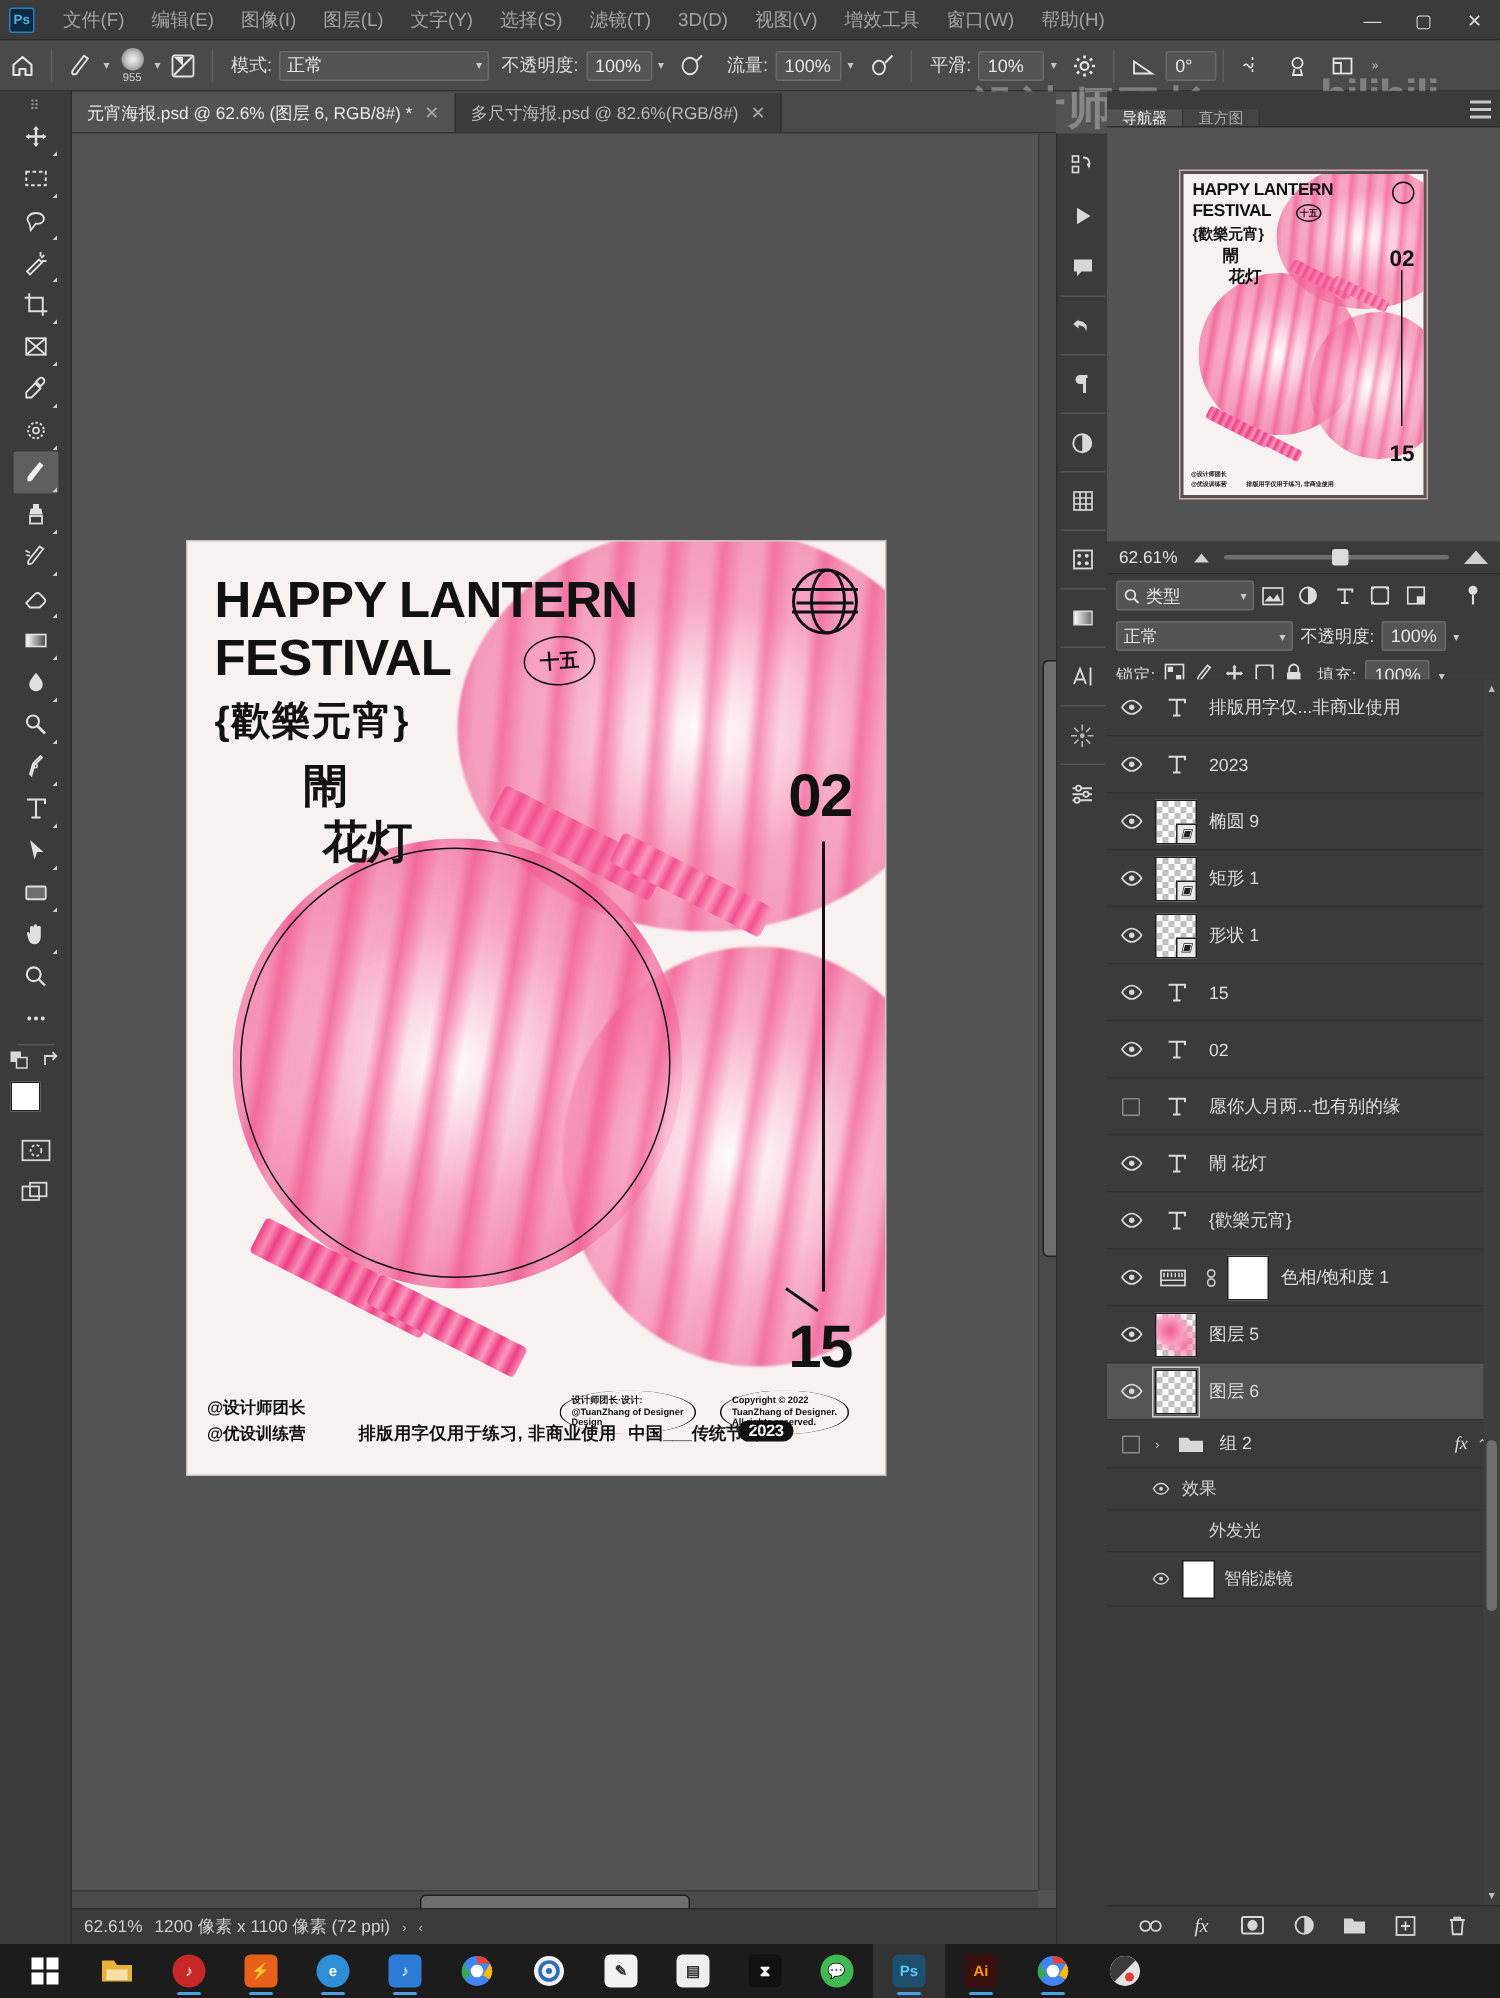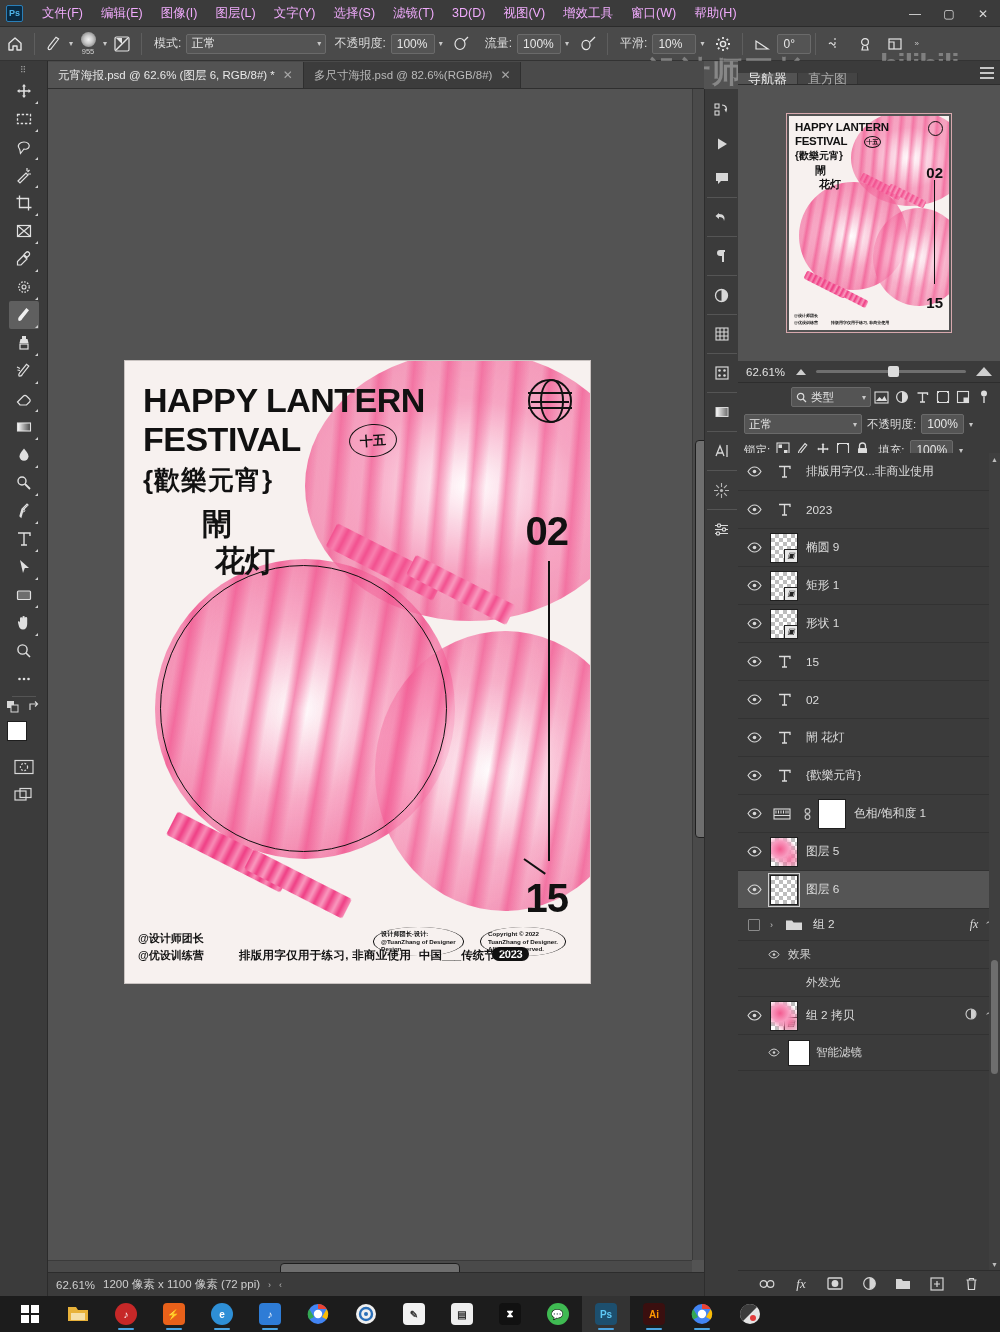--- a/index.html
+++ b/index.html
@@ -16,21 +16,21 @@
   .menubar{
     position:absolute; left:0; top:0; width:1000px; height:27px;
     background:#3b3b3b; display:flex; align-items:center;
     border-bottom:1px solid #2b2b2b;
   }
   .ps-logo{
     width:17px;height:17px;margin-left:6px;margin-right:10px;border-radius:2px;
     background:#0a2a42;border:1px solid #2a7fb8;color:#4fb4e8;
     font-size:9px;font-weight:bold;display:flex;align-items:center;justify-content:center;
   }
-  .menu-item{ padding:4px 9px; font-size:12.5px; color:#f0abfc; white-space:nowrap; }
+  .menu-item{ padding:4px 9px; font-size:12.5px; color:#a3a3a3; white-space:nowrap; }
   .wincontrols{ position:absolute; right:0; top:0; height:27px; display:flex; }
   .wc{ width:34px;height:27px;display:flex;align-items:center;justify-content:center;color:#d9d9d9;font-size:12px;}
 
   
   .optbar{
     position:absolute; left:0; top:27px; width:1000px; height:34px;
     background:#4a4a4a; border-bottom:1px solid #333;
     display:flex; align-items:center; gap:0px;
   }
   .opt-ico{ width:30px;height:28px;display:flex;align-items:center;justify-content:center;color:#e2e2e2;}
@@ -167,21 +167,21 @@
     border-left:1px solid #2d2d2d;display:flex;flex-direction:column;align-items:center;padding-top:4px;
   }
   .dock-btn{width:30px;height:34px;display:flex;align-items:center;justify-content:center;color:#d9d9d9;}
   .dock-div{width:30px;height:1px;background:#555;margin:2px 0;}
 
   
   .rightcol{position:absolute;right:0;top:61px;width:262px;bottom:36px;background:#3b3b3b;}
   .panel-tabs{
     height:24px;background:#3b3b3b;display:flex;align-items:stretch;position:relative;border-bottom:1px solid #2d2d2d;
   }
-  .ptab{padding:0 10px;display:flex;align-items:center;font-size:13px;color:#a9a9a9;background:#444;border-right:1px solid #343434;margin-top:12px;}
+  .ptab{padding:0 10px;display:flex;align-items:center;font-size:10px;color:#a9a9a9;background:#444;border-right:1px solid #343434;margin-top:12px;}
   .ptab.active{background:#535353;color:#ececec;}
   .panel-menu{position:absolute;right:6px;top:6px;width:14px;height:12px;display:flex;flex-direction:column;justify-content:space-between;}
   .panel-menu i{display:block;height:1.6px;background:#c6c6c6;}
 
   .navigator{ height:276px;background:#535353;position:relative;display:flex;align-items:center;justify-content:center;}
   .nav-thumb{
     width:160px;height:214px;background:#f7f1ef;position:relative;overflow:hidden;outline:1px solid #d7a8ad;
     outline-offset:2px;
   }
   .navzoom{
@@ -190,21 +190,21 @@
   .navzoom .z{font-size:11.5px;color:#e2e2e2;min-width:44px;}
   .slider{flex:1;height:3px;background:#6f6f6f;border-radius:2px;position:relative;margin:0 4px;}
   .slider .knob{position:absolute;left:48%;top:-4px;width:11px;height:11px;background:#dcdcdc;border-radius:2px;}
   .mt-small{width:0;height:0;border-left:5px solid transparent;border-right:5px solid transparent;border-bottom:6px solid #cfcfcf;}
   .mt-big{width:0;height:0;border-left:8px solid transparent;border-right:8px solid transparent;border-bottom:9px solid #cfcfcf;}
 
   .layers-tabs{height:24px;background:#3b3b3b;display:flex;position:relative;border-bottom:1px solid #2d2d2d;}
   .filters{height:28px;background:#3b3b3b;display:flex;align-items:center;gap:0;padding:0 6px;}
   .filt-combo{
     height:20px;width:92px;background:#545454;border:1px solid #6a6a6a;border-radius:2px;
-    display:flex;align-items:center;gap:4px;padding:0 4px;font-size:11.5px;color:#e4e4e4;margin-left:47px;
+    display:flex;align-items:center;gap:4px;padding:0 4px;font-size:11.5px;color:#e4e4e4;
   }
   .filt-ico{width:24px;height:22px;display:flex;align-items:center;justify-content:center;color:#ddd;}
   .blendrow{height:26px;background:#3b3b3b;display:flex;align-items:center;gap:5px;padding:0 6px;}
   .blend-combo{width:118px;height:20px;background:#545454;border:1px solid #6a6a6a;border-radius:2px;display:flex;align-items:center;justify-content:space-between;padding:0 4px;font-size:11.5px;color:#e6e6e6;}
   .lockrow{height:26px;background:#3b3b3b;display:flex;align-items:center;gap:6px;padding:0 6px;font-size:11.5px;color:#dcdcdc;}
   .ll-wrap{position:absolute;left:0;right:0;top:392px;bottom:26px;background:#3b3b3b;overflow:hidden;}
   .lrow{
     height:38px;display:flex;align-items:center;border-bottom:1px solid #323232;position:relative;
     background:#3b3b3b;
   }
@@ -1000,20 +1000,31 @@
             </svg>
           </span>
         <span class="ticon">
             <svg width="15" height="15" viewBox="0 0 15 15">
               <path d="M2 2.5h11v2.4M7.5 2.5V13M5 13h5" fill="none" stroke="#dcdcdc" stroke-width="1.3"></path>
             </svg>
           </span>
         <span class="lname">02</span>
       </div>
 
+      <div class="lrow">
+        <span class="eye off">
+            <span class="eyebox"></span>
+          </span>
+        <span class="ticon">
+            <svg width="15" height="15" viewBox="0 0 15 15">
+              <path d="M2 2.5h11v2.4M7.5 2.5V13M5 13h5" fill="none" stroke="#dcdcdc" stroke-width="1.3"></path>
+            </svg>
+          </span>
+        <span class="lname">愿你人月两...也有别的缘</span>
+      </div>
 
       <div class="lrow">
         <span class="eye">
             <svg width="15" height="11" viewBox="0 0 15 11">
               <path d="M1 5.5S3.6 1 7.5 1 14 5.5 14 5.5 11.4 10 7.5 10 1 5.5 1 5.5z" fill="none" stroke="#d8d8d8" stroke-width="1.1"></path>
               <circle cx="7.5" cy="5.5" r="1.8" fill="#d8d8d8"></circle>
             </svg>
           </span>
         <span class="ticon">
             <svg width="15" height="15" viewBox="0 0 15 15">
@@ -1108,39 +1119,20 @@
             </svg>
         </span>
         <span class="s-name">效果</span>
       </div>
 
       <div class="subrow">
         <span class="s-eye"></span>
         <span class="s-name" style="margin-left:18px">外发光</span>
       </div>
 
-      <div class="lrow">
-        <span class="eye">
-            <svg width="15" height="11" viewBox="0 0 15 11">
-              <path d="M1 5.5S3.6 1 7.5 1 14 5.5 14 5.5 11.4 10 7.5 10 1 5.5 1 5.5z" fill="none" stroke="#d8d8d8" stroke-width="1.1"></path>
-              <circle cx="7.5" cy="5.5" r="1.8" fill="#d8d8d8"></circle>
-            </svg>
-          </span>
-        <span class="thumb tpink">
-            <i class="tmark">▤</i>
-          </span>
-        <span class="lname">组 2 拷贝</span>
-        <span style="margin-right:6px">
-          <svg width="14" height="14" viewBox="0 0 14 14">
-              <circle cx="7" cy="7" r="5" fill="none" stroke="#cfcfcf" stroke-width="1.1"></circle>
-              <path d="M7 2.2a4.8 4.8 0 010 9.6z" fill="#cfcfcf"></path>
-            </svg>
-        </span>
-        <span class="lchev">⌃</span>
-      </div>
 
       <div class="subrow" style="height:36px">
         <span class="s-eye">
           <svg width="12" height="9" viewBox="0 0 12 9">
               <path d="M1 4.5S2.8 1 6 1s5 3.5 5 3.5S9.2 8 6 8 1 4.5 1 4.5z" fill="none" stroke="#cfcfcf" stroke-width="1"></path>
               <circle cx="6" cy="4.5" r="1.3" fill="#cfcfcf"></circle>
             </svg>
         </span>
         <span class="thumb tsolid" style="width:22px;height:26px;margin-right:6px"></span>
         <span class="s-name">智能滤镜</span>

